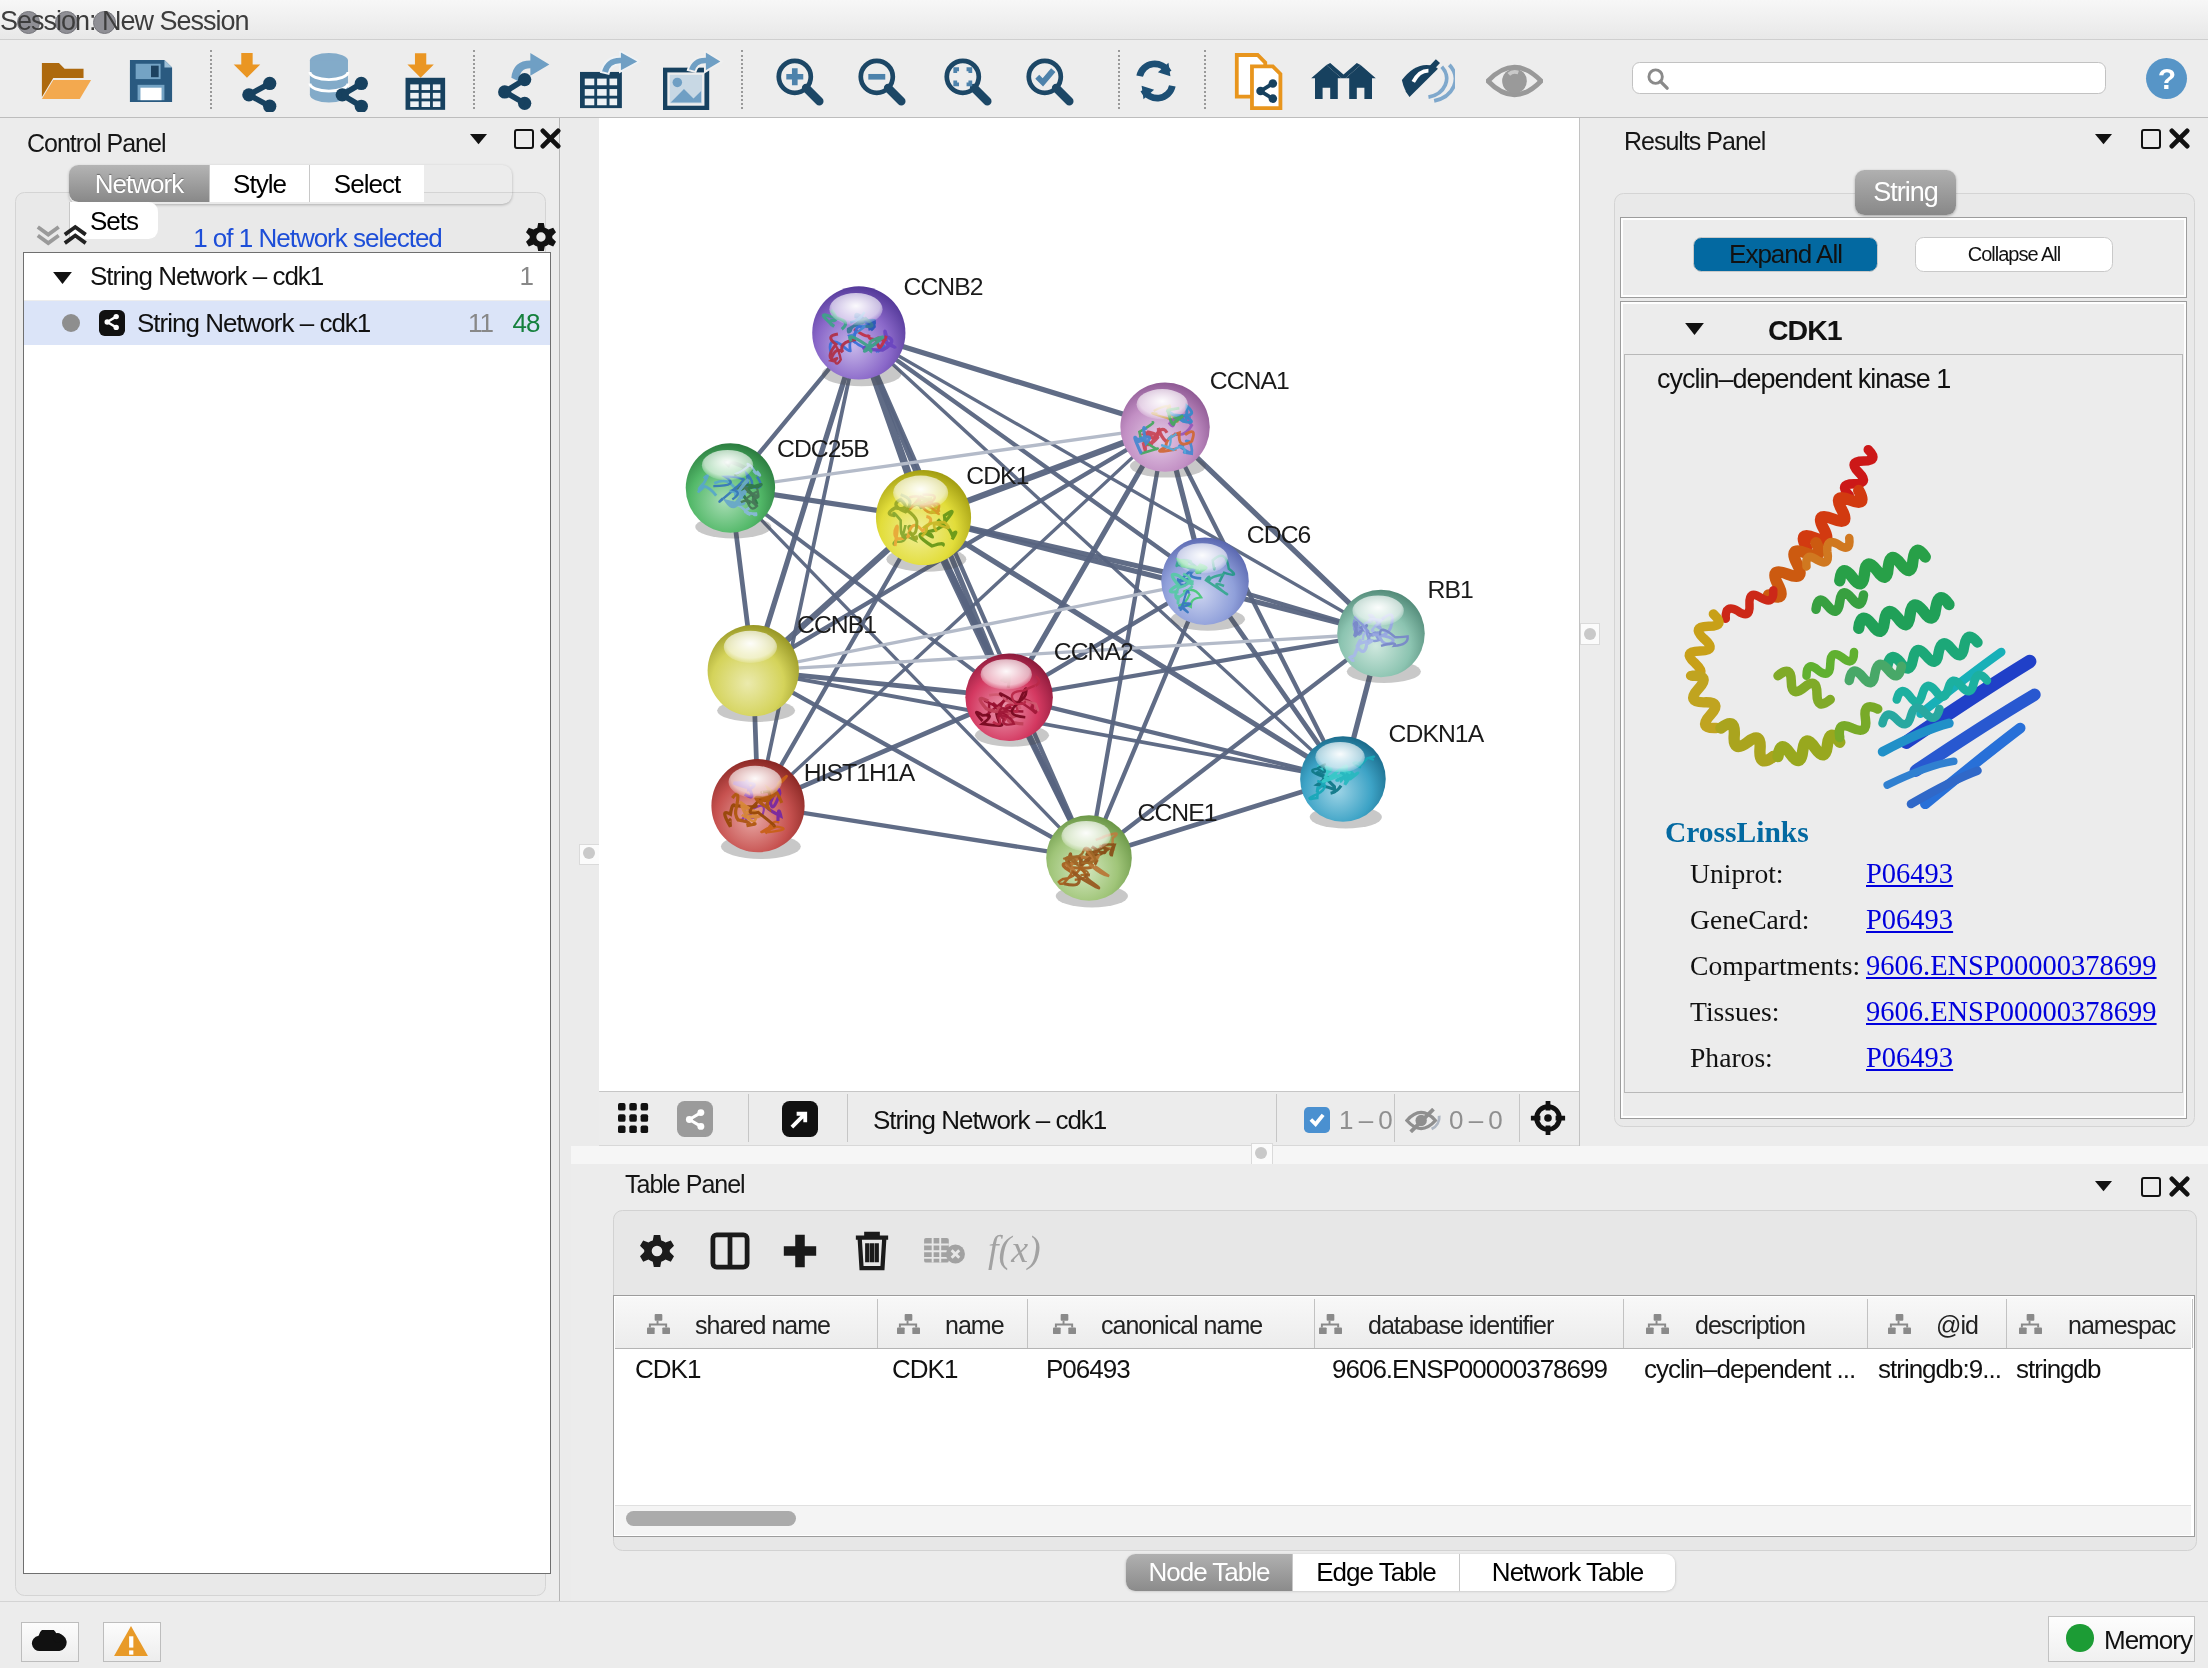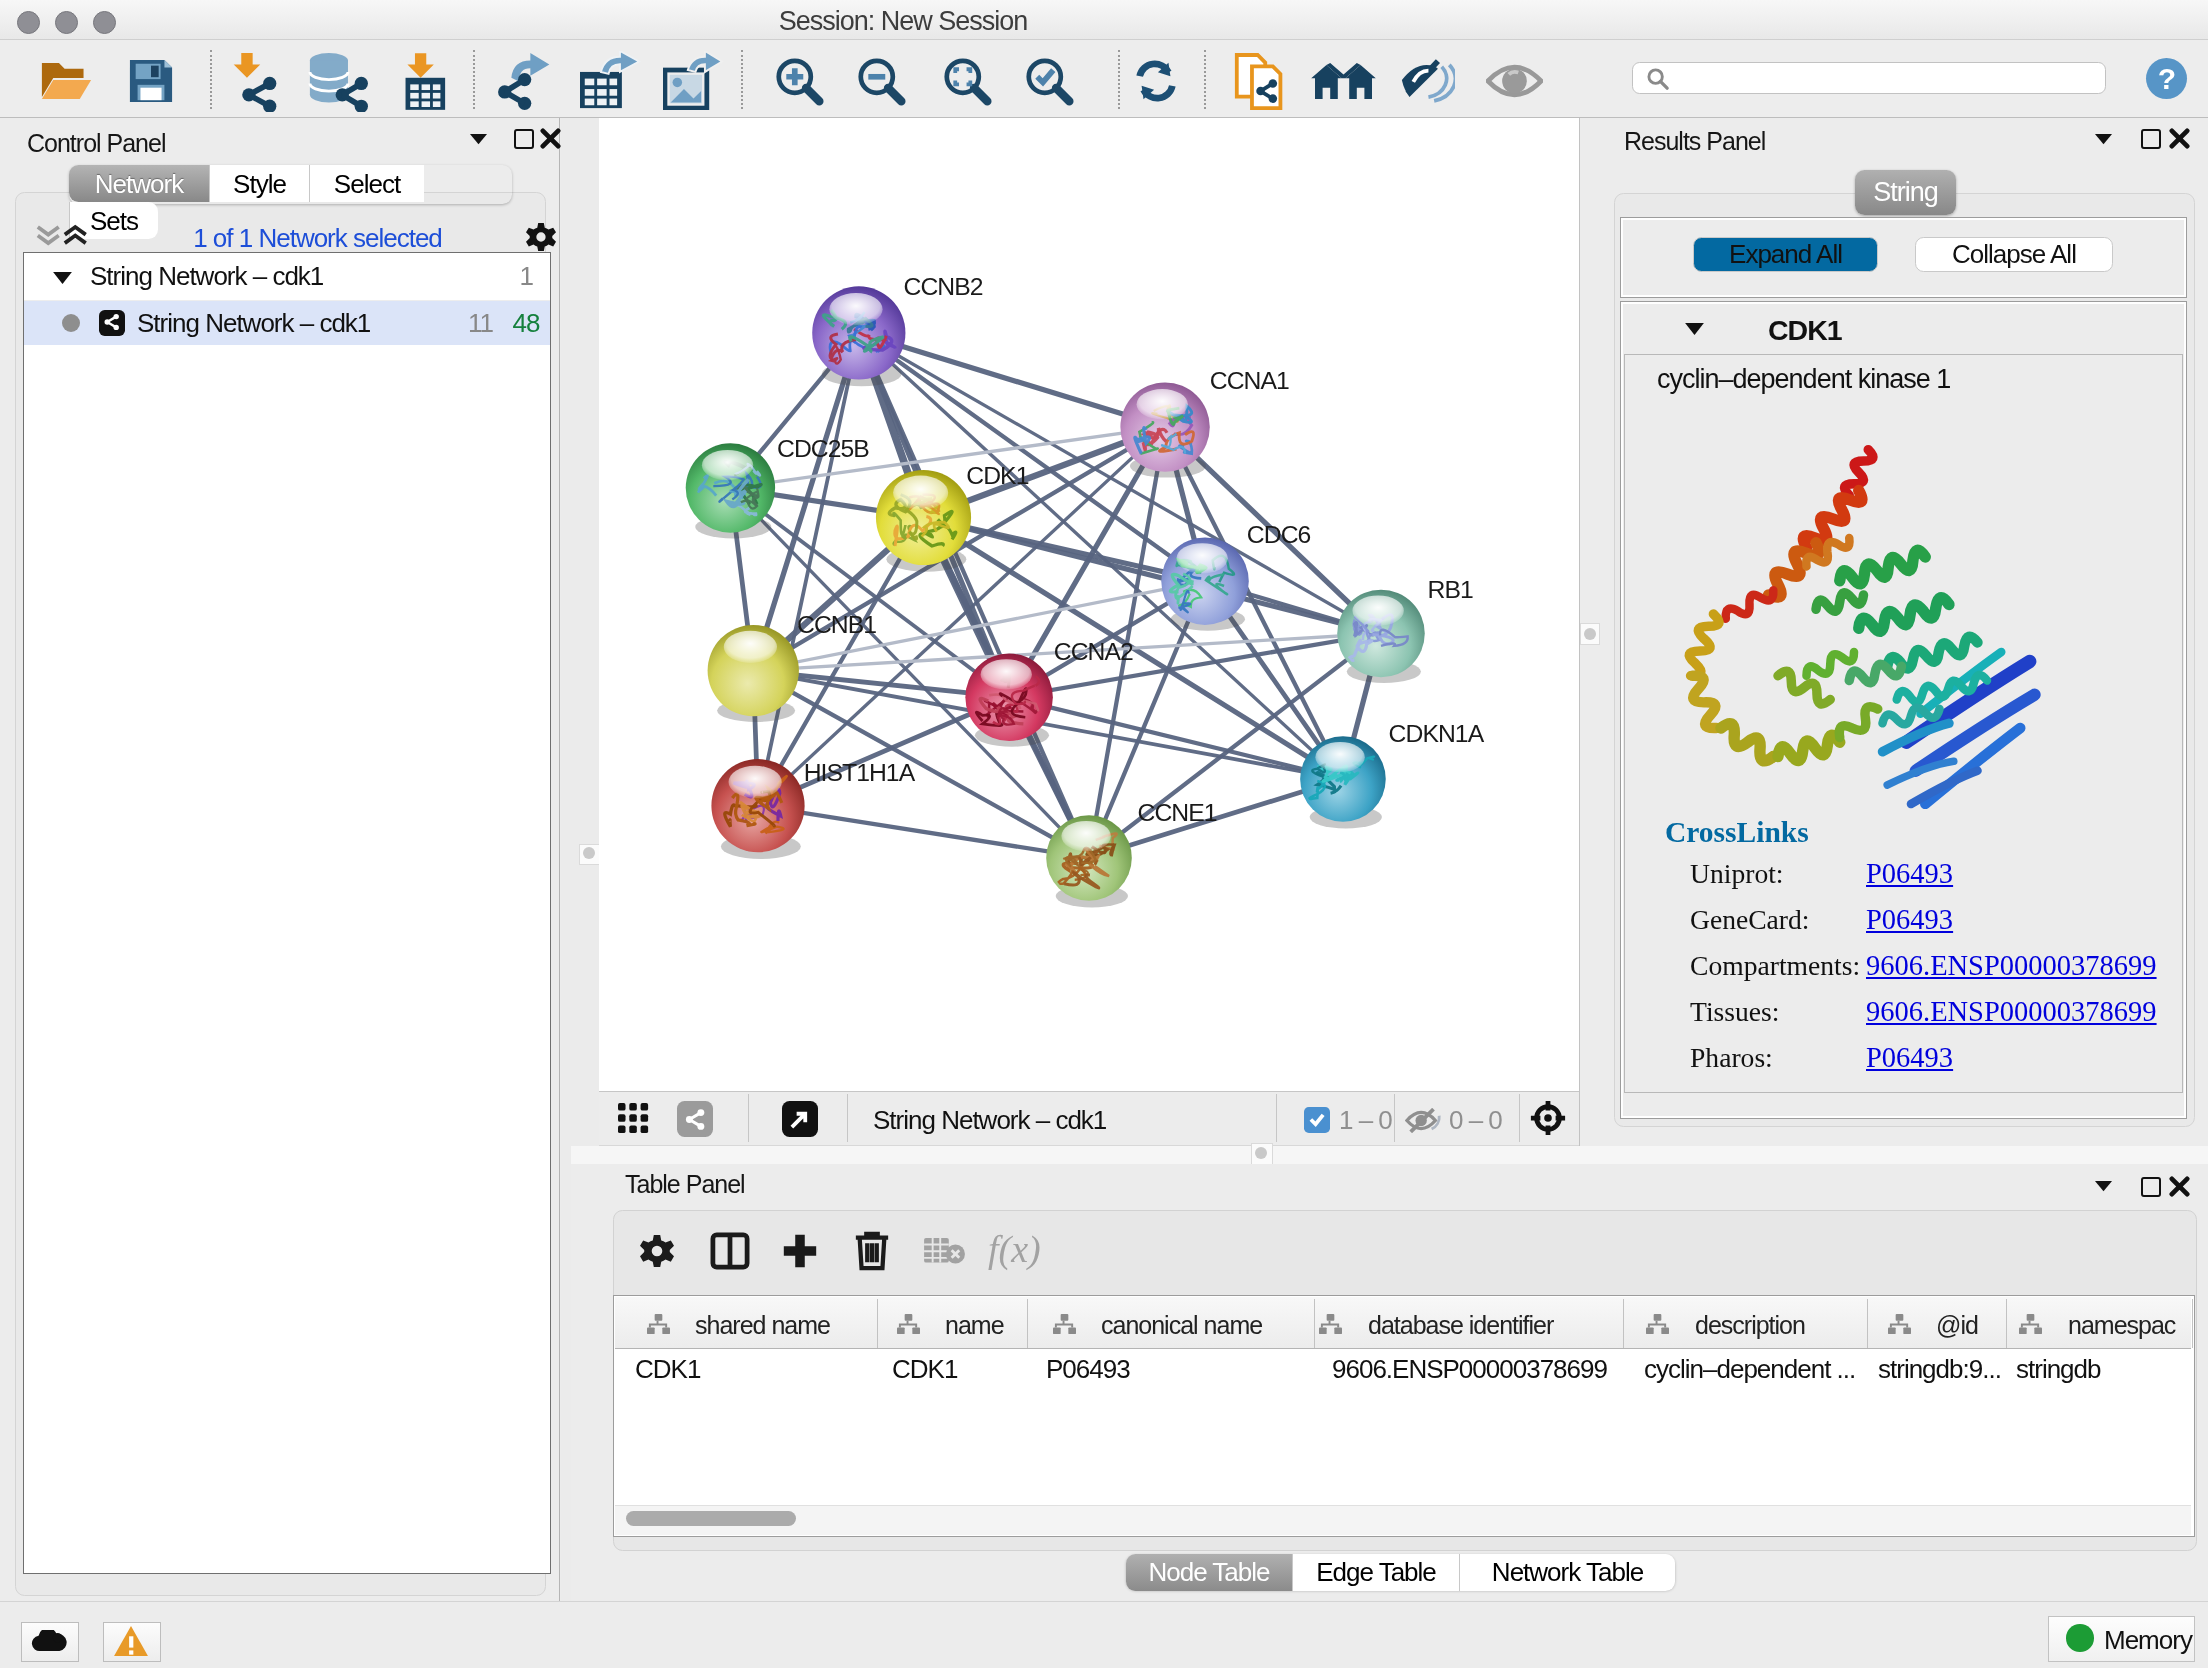--- a/index.html
+++ b/index.html
@@ -10,21 +10,21 @@
 svg{display:block;}
 .seg{display:inline-block;text-align:center;font-size:26px;line-height:37px;height:37px;}
 </style>
 </head>
 <body>
 
 <div class="abs" style="left:0;top:0;width:2208px;height:39px;background:linear-gradient(#f7f7f7,#e8e8e8);border-bottom:1px solid #cfcfcf;"></div>
 <div class="abs" style="left:17px;top:11.4px;width:21px;height:21px;border-radius:50%;background:#8f8f95;border:1px solid #77777d;"></div>
 <div class="abs" style="left:55px;top:11.4px;width:21px;height:21px;border-radius:50%;background:#8f8f95;border:1px solid #77777d;"></div>
 <div class="abs" style="left:93px;top:11.4px;width:21px;height:21px;border-radius:50%;background:#8f8f95;border:1px solid #77777d;"></div>
-<div class="abs" style="left:0;top:5.7px;width:1772px;text-align:center;font-size:27px;color:#3d3d3d;padding-left:17px;">Session: New Session</div>
+<div class="abs" style="left:0;top:5.7px;width:1772px;text-align:left;font-size:27px;color:#3d3d3d;">Session: New Session</div>
 
 <div class="abs" id="toolbar" style="left:0;top:40px;width:2208px;height:77px;background:#ededed;border-bottom:1.9px solid #bdbdbd;"></div>
 
 <div id="tbicons">
 
 <div class="abs" style="left:210px;top:50px;height:59px;border-left:2.9px dotted #999;"></div>
 <div class="abs" style="left:473px;top:50px;height:59px;border-left:2.9px dotted #999;"></div>
 <div class="abs" style="left:741px;top:50px;height:59px;border-left:2.9px dotted #999;"></div>
 <div class="abs" style="left:1118px;top:50px;height:59px;border-left:2.9px dotted #999;"></div>
 <div class="abs" style="left:1204px;top:50px;height:59px;border-left:2.9px dotted #999;"></div>
@@ -656,21 +656,21 @@
 <svg class="abs" style="left:2169px;top:128px" width="21" height="21" viewBox="0 0 22 22">
       <path d="M3 3 L19 19 M19 3 L3 19" stroke="#111" stroke-width="5" stroke-linecap="round"></path>
     </svg>
 
 <div class="abs" style="left:1614px;top:193px;width:579px;height:932px;background:#e9e9e9;border:1.9px solid #d4d4d4;border-radius:9.5px;"></div>
 
 <div class="abs" style="left:1855px;top:170px;width:101px;height:45px;background:linear-gradient(#b0b0b0,#888888);border-radius:9.5px;color:#fff;font-size:27px;text-align:center;line-height:45px;box-shadow:0 1px 2.9px rgba(0,0,0,.3);">String</div>
 
 <div class="abs" style="left:1620px;top:217px;width:565px;height:79px;background:#ececec;border:1.9px solid #9c9c9c;box-shadow:inset 0 0 0 1.9px #fff;"></div>
 <div class="abs" style="left:1693px;top:237px;width:183px;height:33px;background:#0369a1;border:1.9px solid #c9c9c9;border-radius:8.6px;font-size:26px;text-align:center;line-height:33px;color:#111;">Expand All</div>
-<div class="abs" style="left:1915px;top:237px;width:196px;height:33px;background:#fff;border:1.9px solid #c9c9c9;border-radius:8.6px;font-size:26px;text-align:center;line-height:33px;color:#111;">Collapse All</div>
+<div class="abs" style="left:1915px;top:237px;width:196px;height:33px;background:#fff;border:1.9px solid #c9c9c9;border-radius:8.6px;font-size:20px;text-align:center;line-height:33px;color:#111;">Collapse All</div>
 
 <div class="abs" style="left:1620px;top:301px;width:565px;height:816px;background:#ececec;border:1.9px solid #9c9c9c;box-shadow:inset 0 0 0 1.9px #fff;"></div>
 <svg class="abs" style="left:1684px;top:321px" width="21" height="15" viewBox="0 0 22 16">
       <path d="M1 2 L21 2 L11 15 Z" fill="#111"></path>
     </svg>
 <div class="abs" style="left:1768px;top:314px;font-size:28.5px;font-weight:bold;color:#111;">CDK1</div>
 <div class="abs" style="left:1624px;top:354px;width:557px;height:737px;background:#ececec;border:1px solid #b8b8b8;"></div>
 <div class="abs" style="left:1657px;top:364px;font-size:27px;color:#111;">cyclin–dependent kinase 1</div>
 
 <svg class="abs" style="left:1664px;top:438px" width="380" height="371" viewBox="0 0 400 390">

